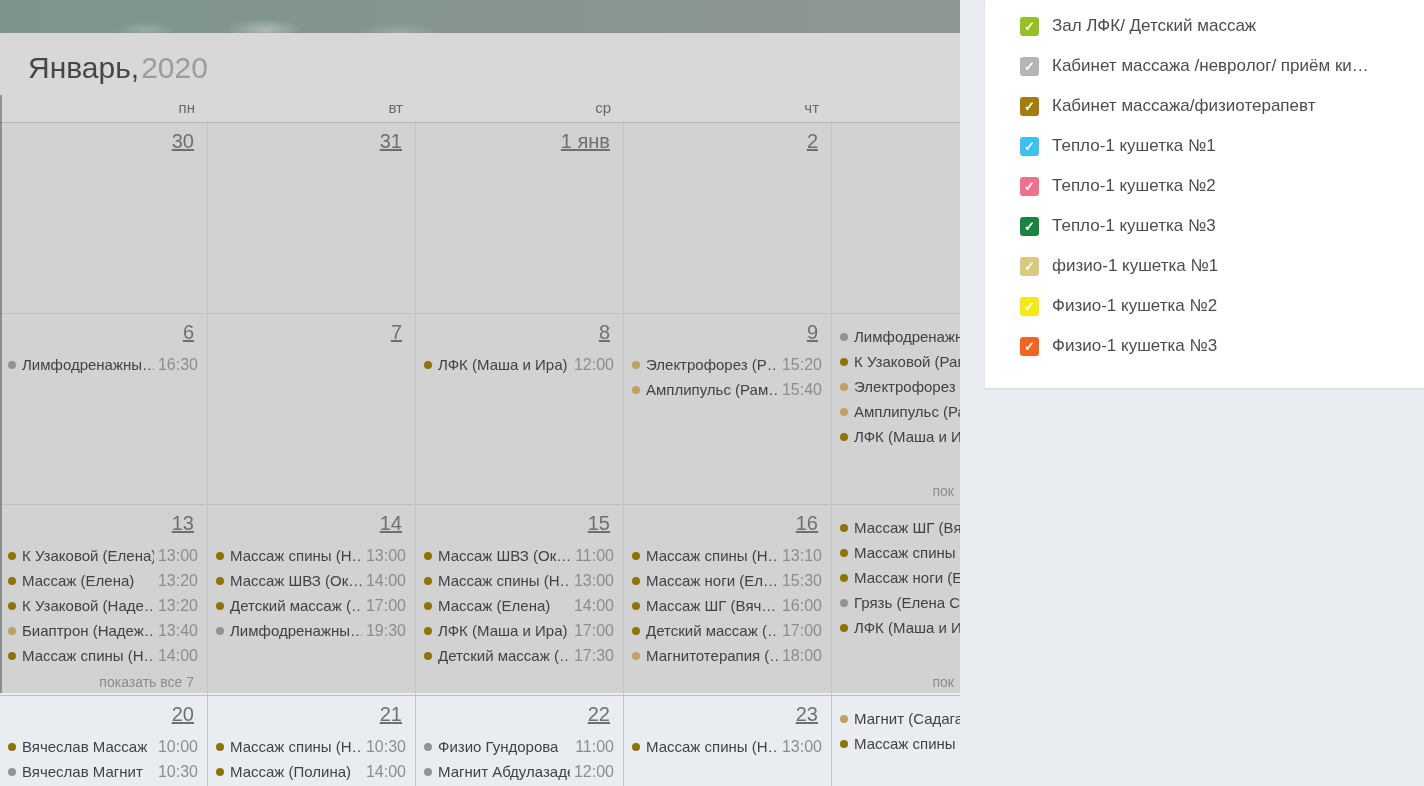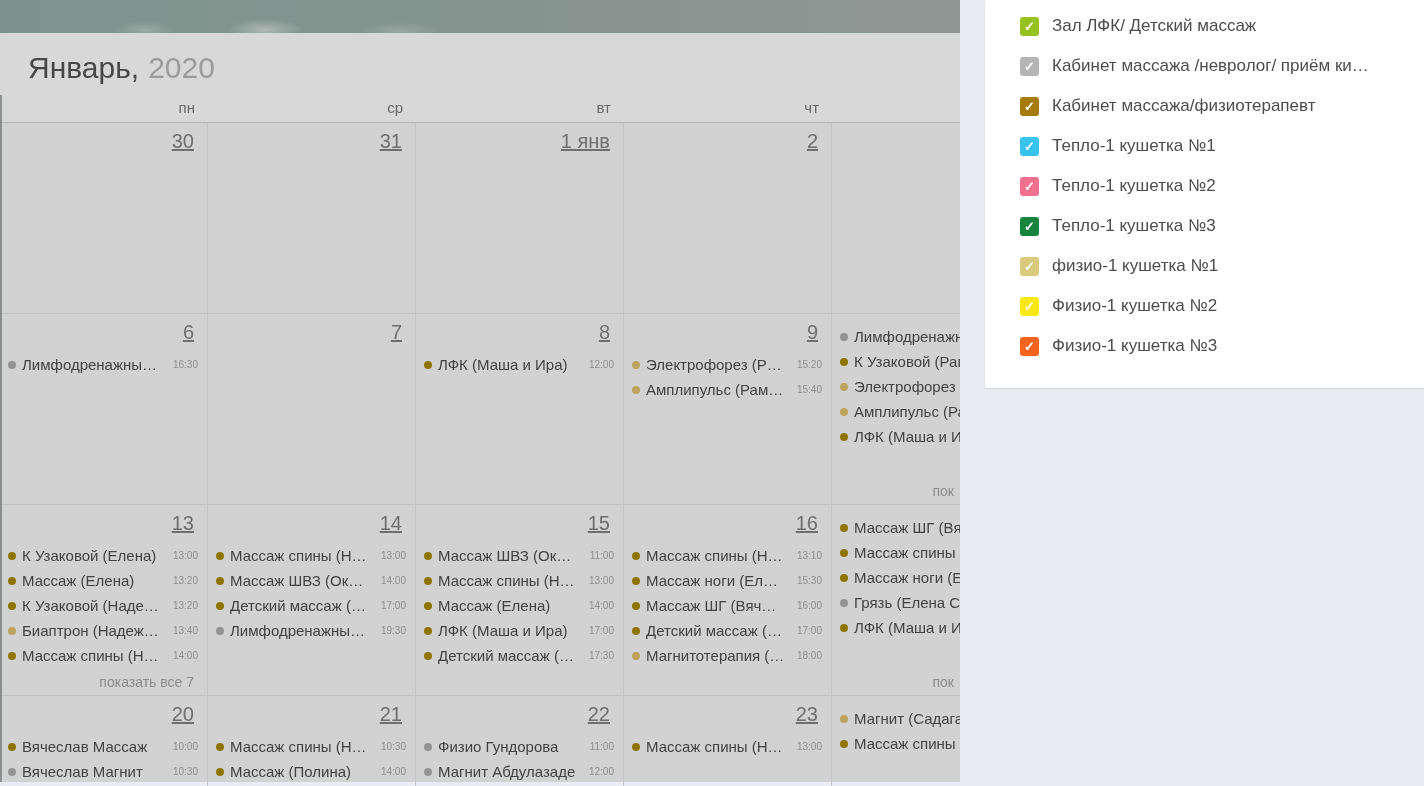--- a/index.html
+++ b/index.html
@@ -4,38 +4,38 @@
 <style>
   html,body{margin:0;padding:0;}
   body{
     width:1424px;height:786px;overflow:hidden;position:relative;
     background:#e9edf1;
     font-family:"Liberation Sans", sans-serif;
     -webkit-font-smoothing:antialiased;
   }
   
   .calendar{
-    position:absolute;left:0;top:0;width:960px;height:782px;
+    position:absolute;left:0;top:0;width:960px;height:693px;
     background:#d2d2d2;z-index:1;
   }
   .wallpaper{
     height:33px;
     background-image:
       radial-gradient(ellipse 55px 16px at 265px 30px, rgba(225,228,224,.45), rgba(225,228,224,0) 70%),
       radial-gradient(ellipse 45px 12px at 145px 30px, rgba(215,220,216,.30), rgba(215,220,216,0) 70%),
       radial-gradient(ellipse 60px 14px at 400px 32px, rgba(210,216,212,.28), rgba(210,216,212,0) 70%),
       linear-gradient(90deg,#7d948e 0%,#86948f 55%,#8f9794 100%);
   }
   .cal-head{
     height:62px;background:#d8d8d8;
     display:flex;align-items:center;padding-left:28px;box-sizing:border-box;padding-top:8px;
     font-size:30px;
   }
   .cal-head .month{color:#474747;}
-  .cal-head .year{color:#9c9c9c;margin-left:9px;}
+  .cal-head .year{color:#9c9c9c;margin-left:2px;}
   .weekdays{
     height:27px;background:#d8d8d8;display:flex;
     border-bottom:1px solid #b7b7b7;box-sizing:content-box;
   }
   .wd{
     width:208px;flex:none;text-align:right;padding-right:13px;box-sizing:border-box;
     font-size:15px;color:#696969;line-height:25px;
   }
   .wd.clip{width:126px;}
   .weeks{position:relative;}
@@ -63,21 +63,21 @@
   }
   .day.clip .ev{padding-right:0;}
   .dot{
     width:8px;height:8px;border-radius:50%;flex:none;margin-right:6px;
   }
   .ev-title{
     font-size:15px;color:#424242;white-space:nowrap;overflow:hidden;flex:1 1 auto;
   }
   .day.clip .ev-title{overflow:visible;}
   .ev-time{
-    font-size:10px;color:#8d8d8d;flex:none;margin-left:4px;
+    font-size:16px;color:#8d8d8d;flex:none;margin-left:4px;
   }
   .show-all{
     position:absolute;left:0;right:0;bottom:5px;text-align:right;
     padding-right:13px;font-size:14px;color:#8c8c8c;cursor:pointer;
   }
   .day.clip .show-all{padding-right:4px;}
   
   .right{
     position:absolute;left:960px;top:0;width:464px;height:786px;
     background:#e9edf1;z-index:5;
@@ -103,22 +103,22 @@
 <body>
 
 <div class="calendar">
   <div class="wallpaper"></div>
   <div class="cal-head">
     <span class="month">Январь,</span>
     <span class="year">2020</span>
   </div>
   <div class="weekdays" id="weekdays">
       <div class="wd">пн</div>
+      <div class="wd">вт</div>
       <div class="wd">ср</div>
-      <div class="wd">вт</div>
       <div class="wd">чт</div>
       <div class="wd clip"></div>
     </div>
   <div class="weeks" id="weeks">
       <div class="week">
         <div class="day">
           <div class="date-num">30</div>
           <div class="events"></div>
         </div>
         <div class="day">

